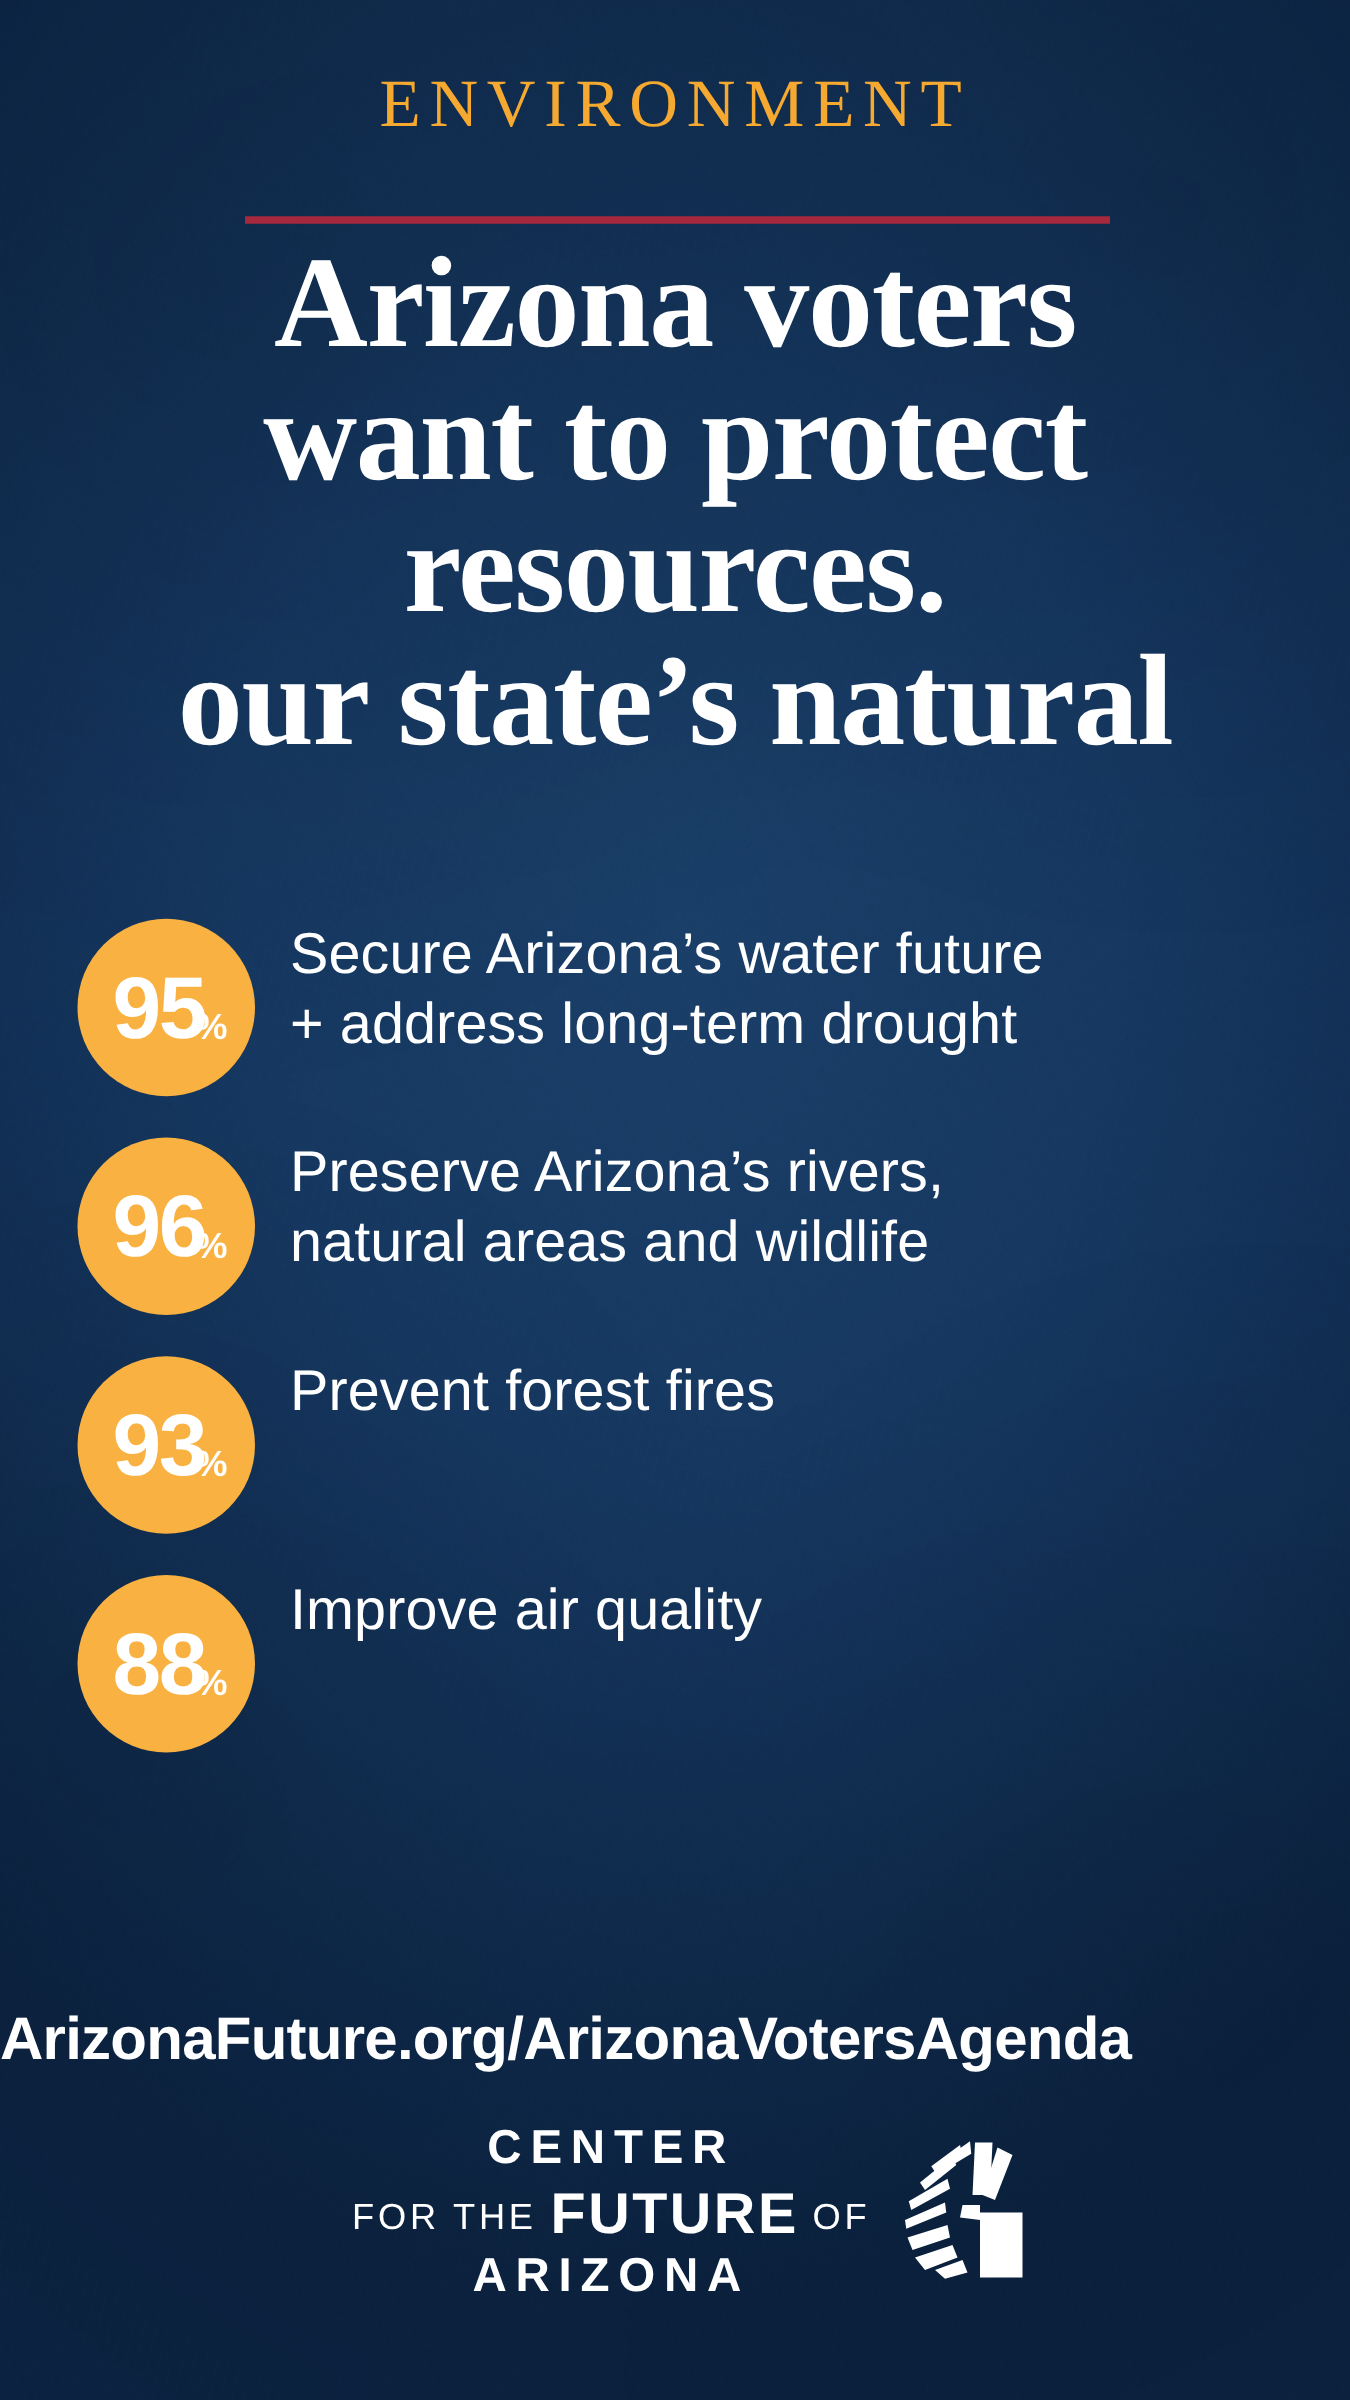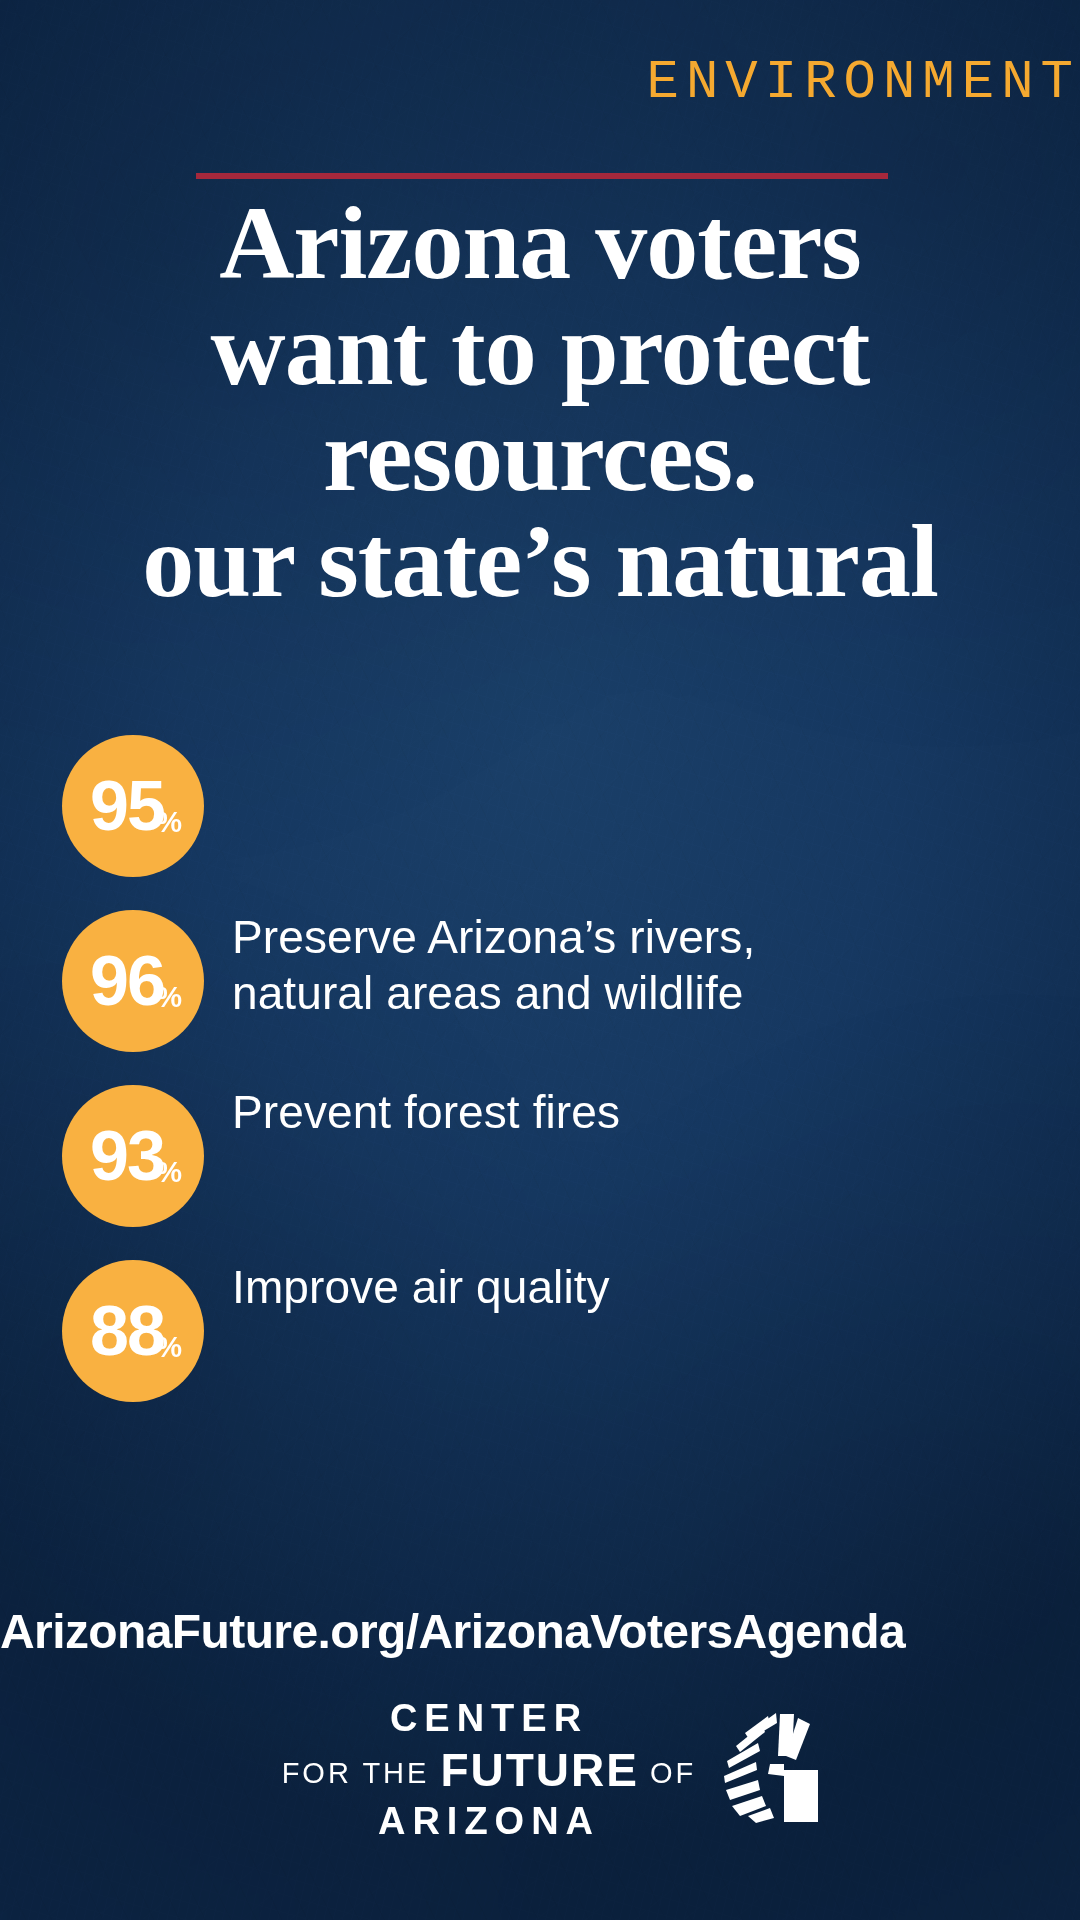--- a/index.html
+++ b/index.html
@@ -61,27 +61,27 @@
     width: 1080px;
     height: 1920px;
   }
 
   
   .eyebrow {
     position: absolute;
     top: 56px;
     left: 0;
     width: 1080px;
-    text-align: right;
+    text-align: center;
     color: #F5A930;
     font-size: 54px;
     font-weight: 400;
     letter-spacing: 7px;
     line-height: 1;
-    font-family: Liberation Mono, monospace;
+    font-family: Liberation Serif, serif;
   }
 
   .rule {
     position: absolute;
     top: 173px;
     left: 196px;
     width: 692px;
     height: 6px;
     background: #A5283C;
   }
@@ -249,20 +249,24 @@
       <span class="hl-line">our state’s natural</span>
     </h1>
 
     <div class="stats">
 
       <div class="stat-row">
         <div class="stat-badge">
           <span class="num">95</span>
           <span class="pct">%</span>
         </div>
+        <div class="stat-label">
+          <span class="ln">Secure Arizona’s water future</span>
+          <span class="ln">+ address long-term drought</span>
+        </div>
       </div>
 
       <div class="stat-row">
         <div class="stat-badge">
           <span class="num">96</span>
           <span class="pct">%</span>
         </div>
         <div class="stat-label">
           <span class="ln">Preserve Arizona’s rivers,</span>
           <span class="ln">natural areas and wildlife</span>

